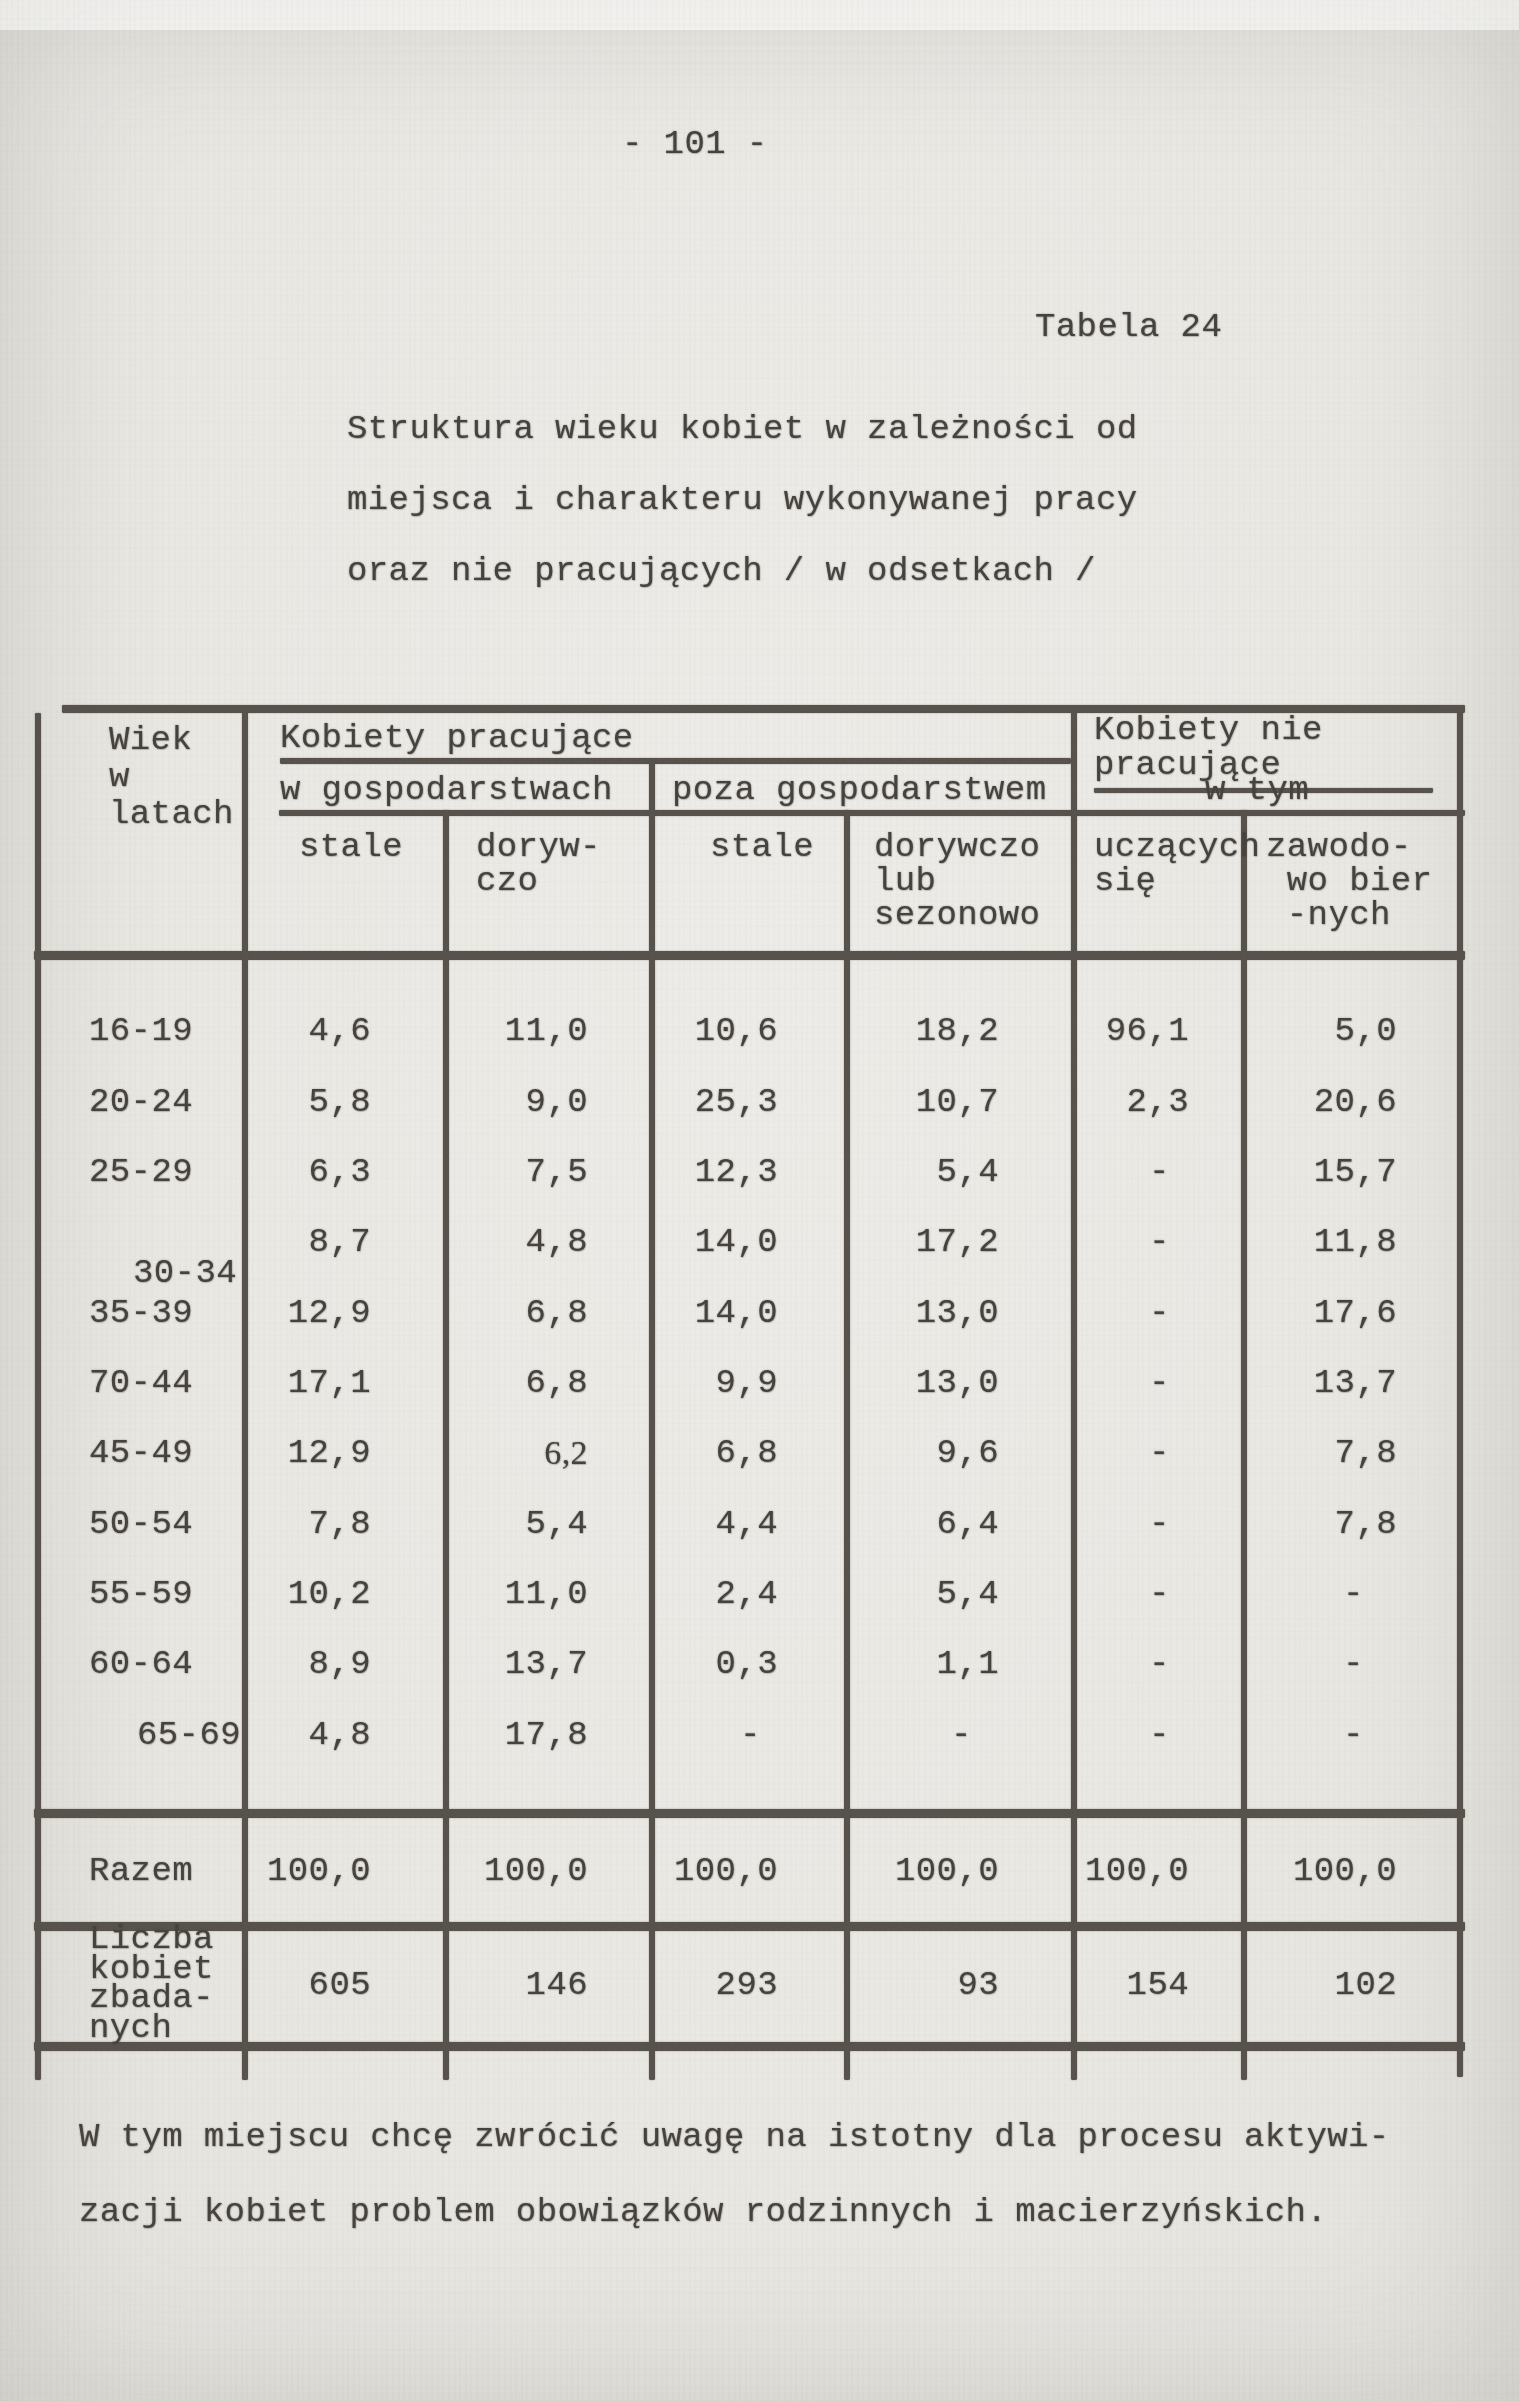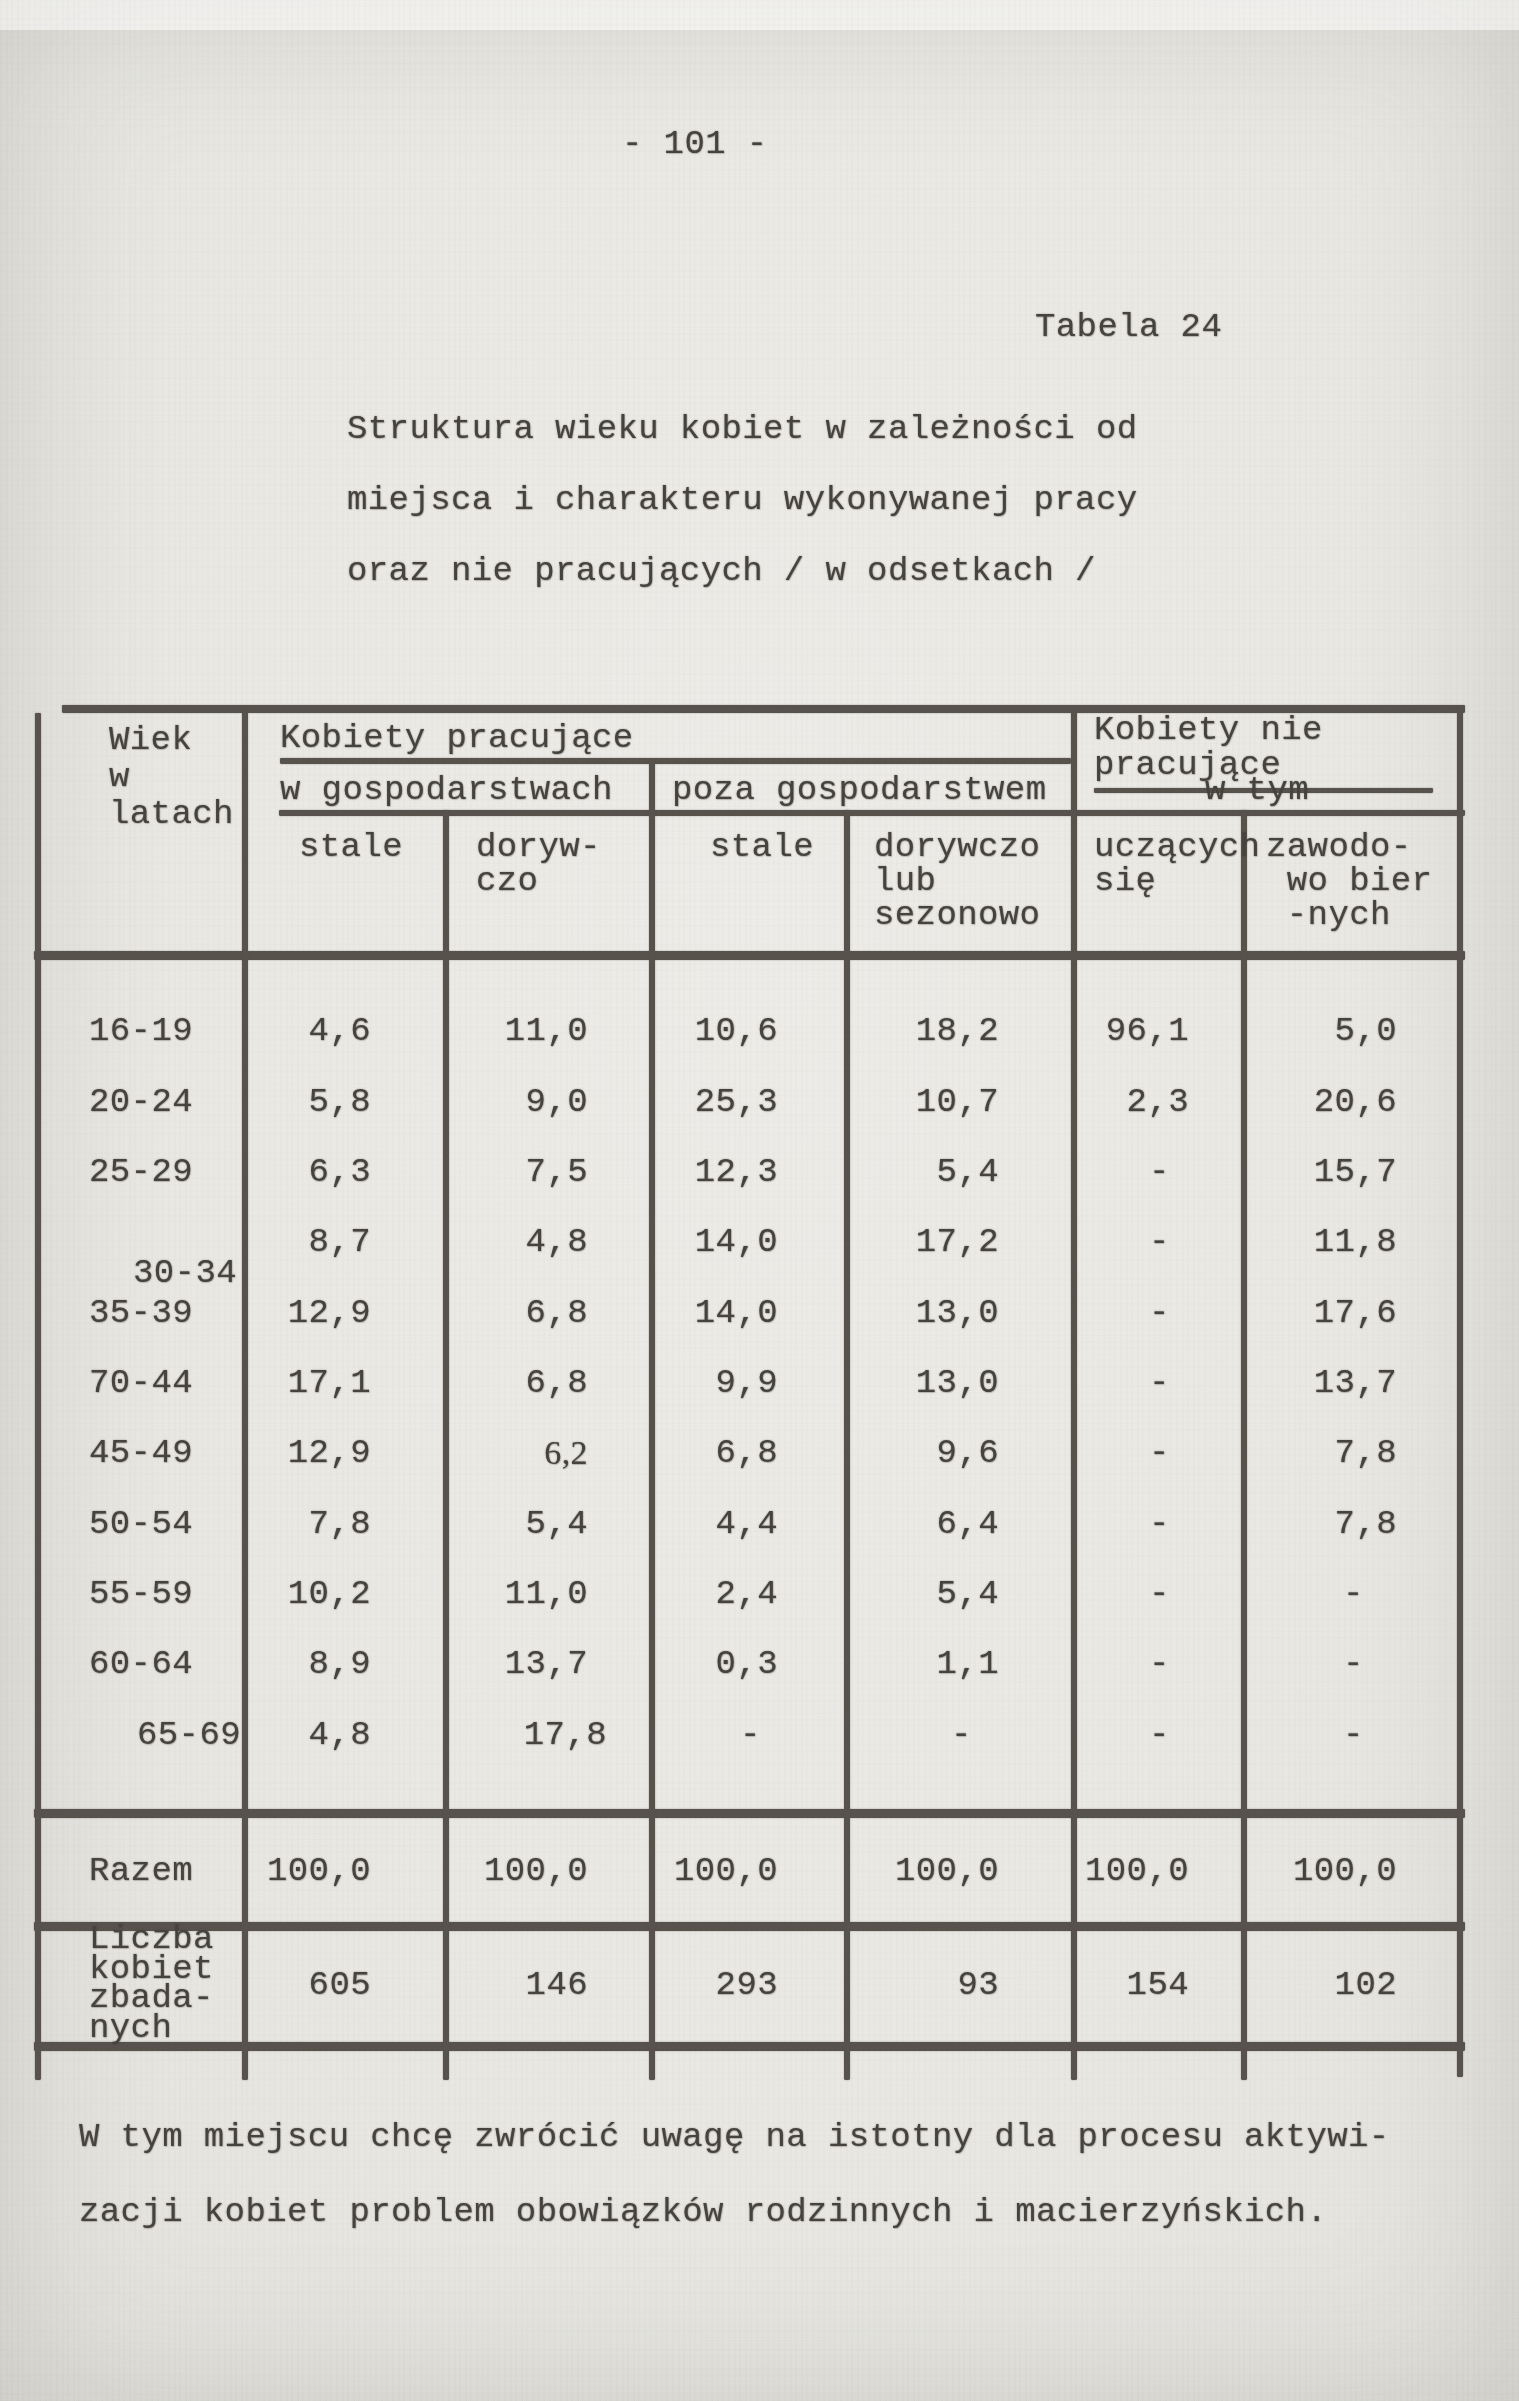--- a/index.html
+++ b/index.html
@@ -162,21 +162,21 @@
       <div class="type cell num dash" style="left: 1245px; top: 1572px; width: 217px;">-</div>
       <div class="type cell" style="left: 89px; top: 1642px; width: 148px;">60-64</div>
       <div class="type cell num" style="left: 245px; top: 1642px; width: 202px; padding-right: 76px;">8,9</div>
       <div class="type cell num" style="left: 447px; top: 1642px; width: 206px; padding-right: 65px;">13,7</div>
       <div class="type cell num" style="left: 653px; top: 1642px; width: 195px; padding-right: 70px;">0,3</div>
       <div class="type cell num" style="left: 848px; top: 1642px; width: 227px; padding-right: 76px;">1,1</div>
       <div class="type cell num dash" style="left: 1075px; top: 1642px; width: 169px;">-</div>
       <div class="type cell num dash" style="left: 1245px; top: 1642px; width: 217px;">-</div>
       <div class="type cell" style="left: 89px; top: 1713px; width: 148px; margin-left: 48px;">65-69</div>
       <div class="type cell num" style="left: 245px; top: 1713px; width: 202px; padding-right: 76px;">4,8</div>
-      <div class="type cell num" style="left: 466px; top: 1713px; width: 206px; padding-right: 65px;">17,8</div>
+      <div class="type cell num" style="left: 447px; top: 1713px; width: 206px; padding-right: 65px;">17,8</div>
       <div class="type cell num dash" style="left: 653px; top: 1713px; width: 195px;">-</div>
       <div class="type cell num dash" style="left: 848px; top: 1713px; width: 227px;">-</div>
       <div class="type cell num dash" style="left: 1075px; top: 1713px; width: 169px;">-</div>
       <div class="type cell num dash" style="left: 1245px; top: 1713px; width: 217px;">-</div>
       <div class="type cell num" style="left: 245px; top: 1849px; width: 202px; padding-right: 76px;">100,0</div>
       <div class="type cell num" style="left: 447px; top: 1849px; width: 206px; padding-right: 65px;">100,0</div>
       <div class="type cell num" style="left: 653px; top: 1849px; width: 195px; padding-right: 70px;">100,0</div>
       <div class="type cell num" style="left: 848px; top: 1849px; width: 227px; padding-right: 76px;">100,0</div>
       <div class="type cell num" style="left: 1075px; top: 1849px; width: 169px; padding-right: 55px;">100,0</div>
       <div class="type cell num" style="left: 1245px; top: 1849px; width: 217px; padding-right: 65px;">100,0</div>

